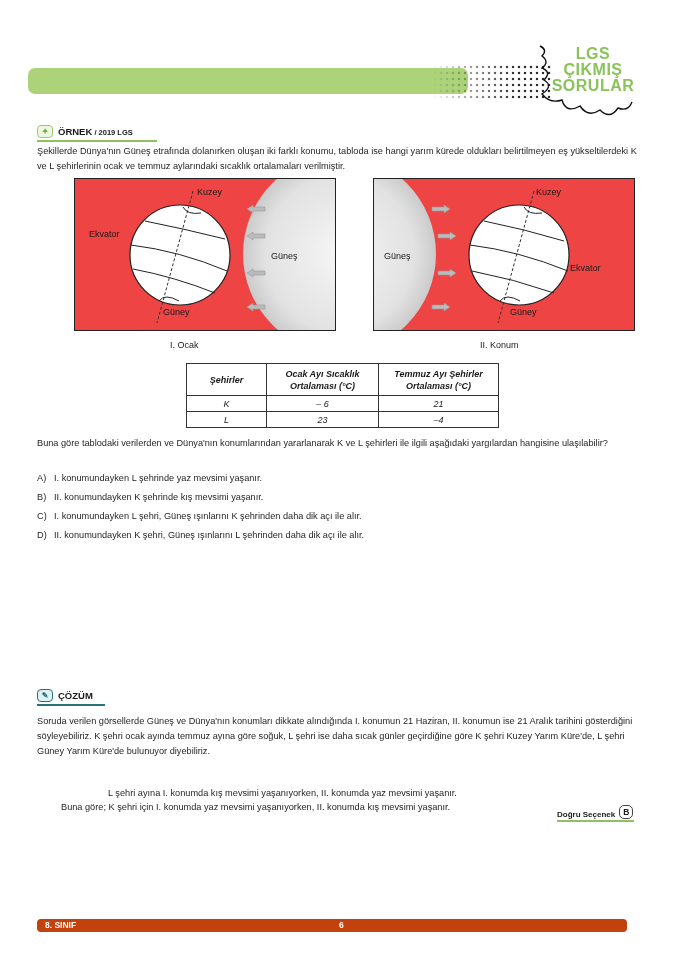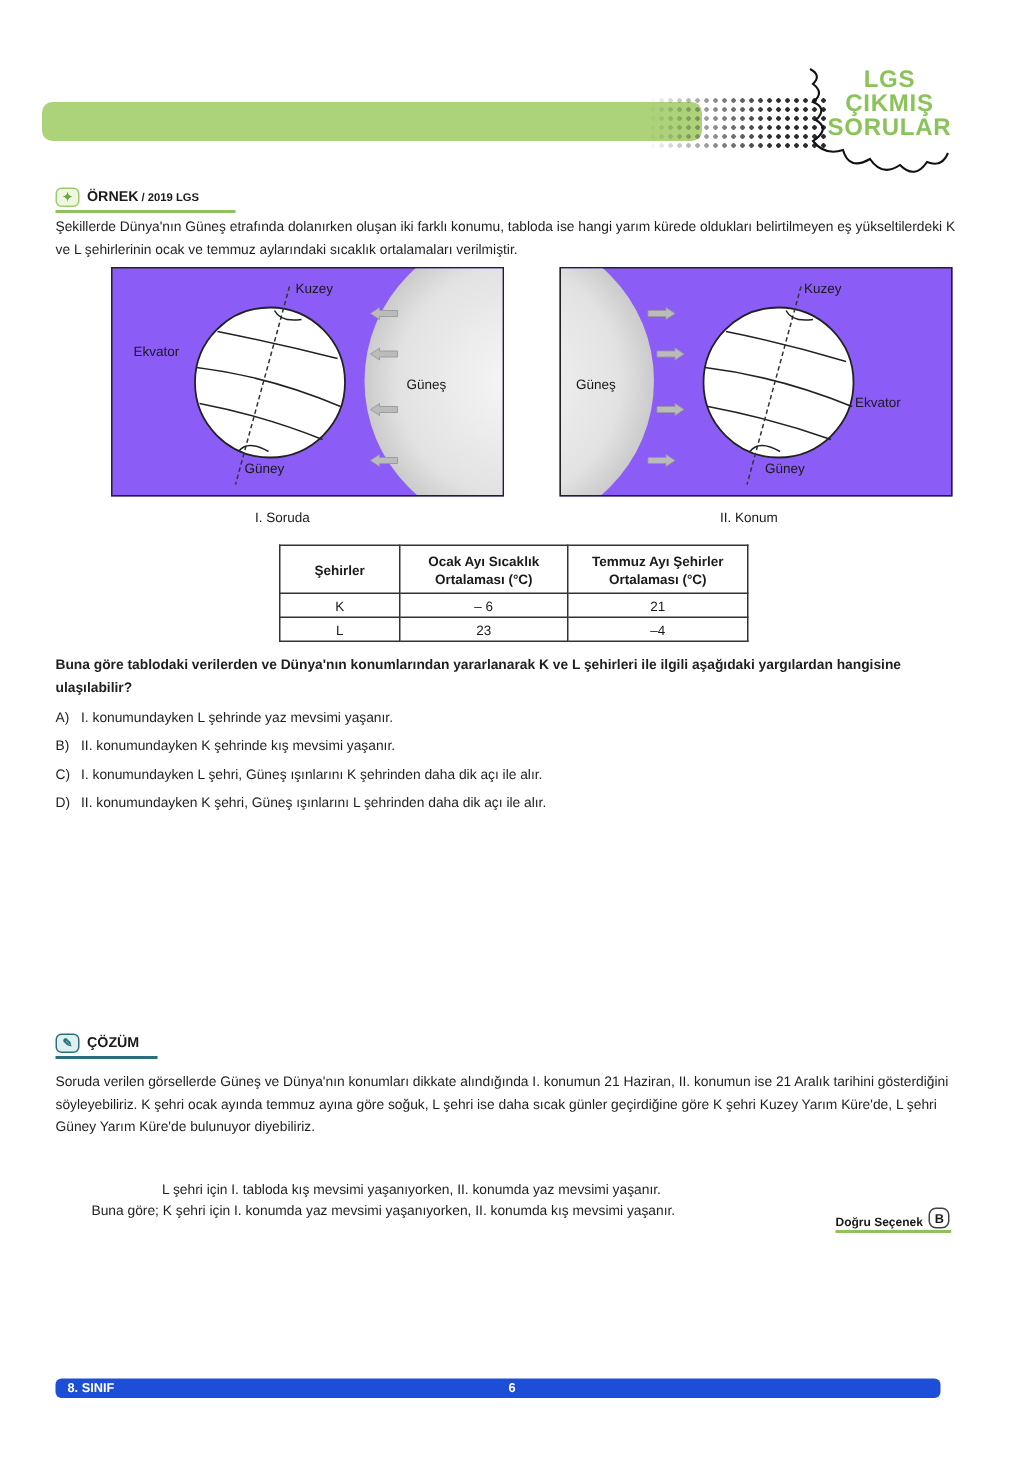--- a/index.html
+++ b/index.html
@@ -37,25 +37,25 @@
   .tag-underline {
     position: absolute; height: 1.5px; background: #8fc25f;
   }
   .tag-underline.teal { background: #2a6f7a; }
   .tag-small { font-size: 7.5px; margin-top: 48px; }
 
   .para {
     position: absolute; left: 37px; width: 610px;
     font-size: 9.2px; line-height: 15px; color: #1f1f1f;
   }
-  .bold { font-weight: bold; }
+  .bold { font-weight: normal; }
 
   .fig-box {
     position: absolute; top: 178px; width: 262px; height: 153px;
-    border: 1.5px solid #222; background: #8b5cf6; overflow: hidden;
+    border: 1.5px solid #222; background: #ef4444; overflow: hidden;
   }
   .sun {
     position: absolute; width: 200px; height: 200px; border-radius: 50%;
     background: radial-gradient(circle at 50% 50%, #f6f6f6 0%, #e2e2e2 55%, #bdbdbd 80%, #9a9a9a 100%);
   }
   .fig-label {
     position: absolute; font-size: 9px; color: #1a1a1a;
   }
   .caption {
     position: absolute; top: 340px; font-size: 9px; color: #1a1a1a;
@@ -63,38 +63,38 @@
 
   table.data-table {
     position: absolute; left: 186px; top: 363px; border-collapse: collapse;
     font-size: 9px; color: #1a1a1a;
   }
   table.data-table th, table.data-table td {
     border: 1px solid #333; text-align: center; padding: 1px 4px; line-height: 12px;
   }
   table.data-table th { font-weight: bold; height: 32px; }
   table.data-table td { height: 16px; }
-  table.data-table { border: 1.5px solid #222; }
+  table.data-table { border: 1.5px solid #222; font-style: italic; }
 
   .option { position: absolute; left: 37px; font-size: 9.2px; color: #1f1f1f; }
   .option .letter { display: inline-block; width: 17px; }
 
   .answer {
     position: absolute; left: 557px; top: 805px; display: flex; align-items: flex-end; gap: 4px;
     font-size: 8px; font-weight: bold; color: #1a1a1a;
   }
   .answer-circle {
     width: 14px; height: 14px; border: 1.2px solid #444; border-radius: 5px;
     display: flex; align-items: center; justify-content: center; font-size: 8.5px; font-weight: bold;
   }
   .answer-underline { position: absolute; left: 557px; top: 820px; width: 77px; height: 1.5px; background: #8fc25f; }
 
   .bottom-bar {
     position: absolute; left: 37px; top: 919px; width: 590px; height: 13px;
-    background: #1d4ed8; border-radius: 4px;
+    background: #c2410c; border-radius: 4px;
     color: #fff; font-size: 8.5px; font-weight: bold;
   }
   .bottom-bar .grade { position: absolute; left: 8px; top: 1px; }
   .bottom-bar .page-num { position: absolute; left: 302px; top: 1px; }
 </style>
 </head>
 <body>
 
 <div class="top-bar"></div>
 <div class="halftone"></div>
@@ -132,21 +132,21 @@
       <path d="M172 57 l6 -4 v2 h12 v4 h-12 v2 z"></path>
       <path d="M172 94 l6 -4 v2 h12 v4 h-12 v2 z"></path>
       <path d="M172 128 l6 -4 v2 h12 v4 h-12 v2 z"></path>
     </g>
   </svg>
   <span class="fig-label" style="left:122px; top:8px;">Kuzey</span>
   <span class="fig-label" style="left:14px; top:50px;">Ekvator</span>
   <span class="fig-label" style="left:88px; top:128px;">Güney</span>
   <span class="fig-label" style="left:196px; top:72px;">Güneş</span>
 </div>
-<div class="caption" style="left:170px;">I. Soruda</div>
+<div class="caption" style="left:170px;">I. Ocak</div>
 
 <div class="fig-box" style="left:373px;">
   <div class="sun" style="left:-138px; top:-25px;"></div>
   <svg style="position:absolute; left:0; top:0;" width="262" height="153">
     <circle cx="145" cy="76" r="50" fill="#fff" stroke="#222" stroke-width="1.2"></circle>
     <path d="M110 42 Q150 50 190 62" fill="none" stroke="#222" stroke-width="1"></path>
     <path d="M96 66 Q145 72 194 92" fill="none" stroke="#222" stroke-width="1"></path>
     <path d="M98 92 Q140 100 180 114" fill="none" stroke="#222" stroke-width="1"></path>
     <line x1="160" y1="12" x2="124" y2="144" stroke="#333" stroke-width="1" stroke-dasharray="3,2"></line>
     <path d="M150 28 Q154 36 168 34" fill="none" stroke="#222" stroke-width="1"></path>
@@ -203,21 +203,21 @@
 </div>
 
 <div class="section-tag" style="left:37px; top:689px;">
   <span class="tag-icon teal">✎</span>
   <span>ÇÖZÜM</span>
 </div>
 <div class="tag-underline teal" style="left:37px; top:704px; width:68px;"></div>
 
 <div class="para" style="top:714px;">Soruda verilen görsellerde Güneş ve Dünya'nın konumları dikkate alındığında I. konumun 21 Haziran, II. konumun ise 21 Aralık tarihini gösterdiğini söyleyebiliriz. K şehri ocak ayında temmuz ayına göre soğuk, L şehri ise daha sıcak günler geçirdiğine göre K şehri Kuzey Yarım Küre'de, L şehri Güney Yarım Küre'de bulunuyor diyebiliriz.</div>
 <div class="para" style="top:800px;margin-left:24px;">Buna göre; K şehri için I. konumda yaz mevsimi yaşanıyorken, II. konumda kış mevsimi yaşanır.</div>
-<div class="para" style="top:786px; left:108px; width:540px;">L şehri için I. tabloda kış mevsimi yaşanıyorken, II. konumda yaz mevsimi yaşanır.</div>
+<div class="para" style="top:786px; left:108px; width:540px;">L şehri ayına I. konumda kış mevsimi yaşanıyorken, II. konumda yaz mevsimi yaşanır.</div>
 
 <div class="answer">
   <span>Doğru Seçenek</span>
   <span class="answer-circle">B</span>
 </div>
 <div class="answer-underline"></div>
 
 <div class="bottom-bar">
   <span class="grade">8. SINIF</span>
   <span class="page-num">6</span>

